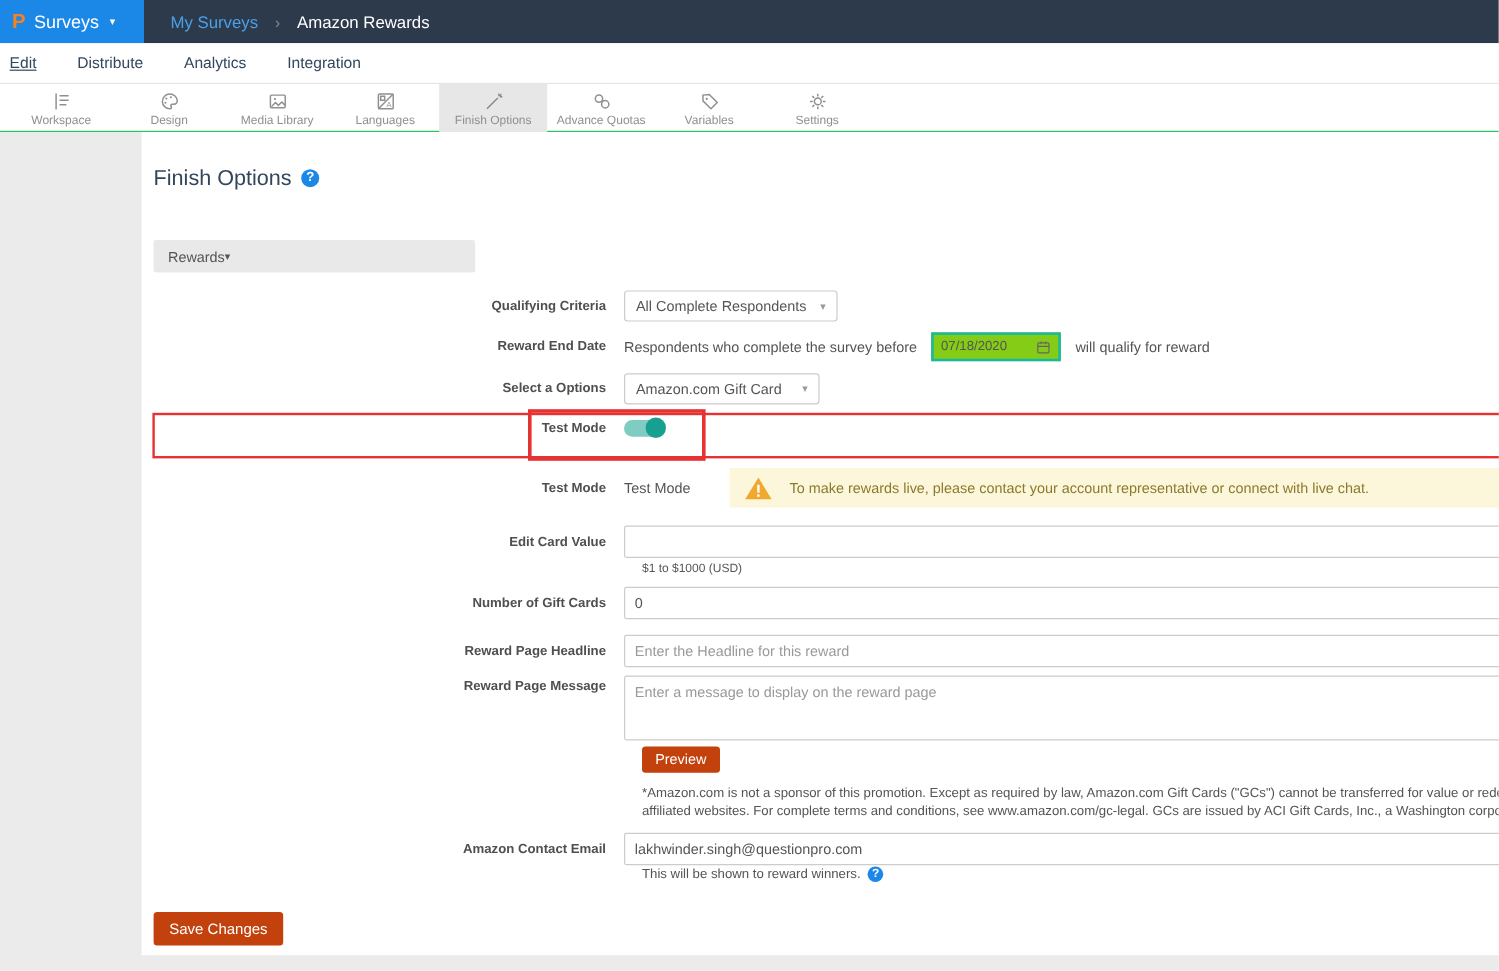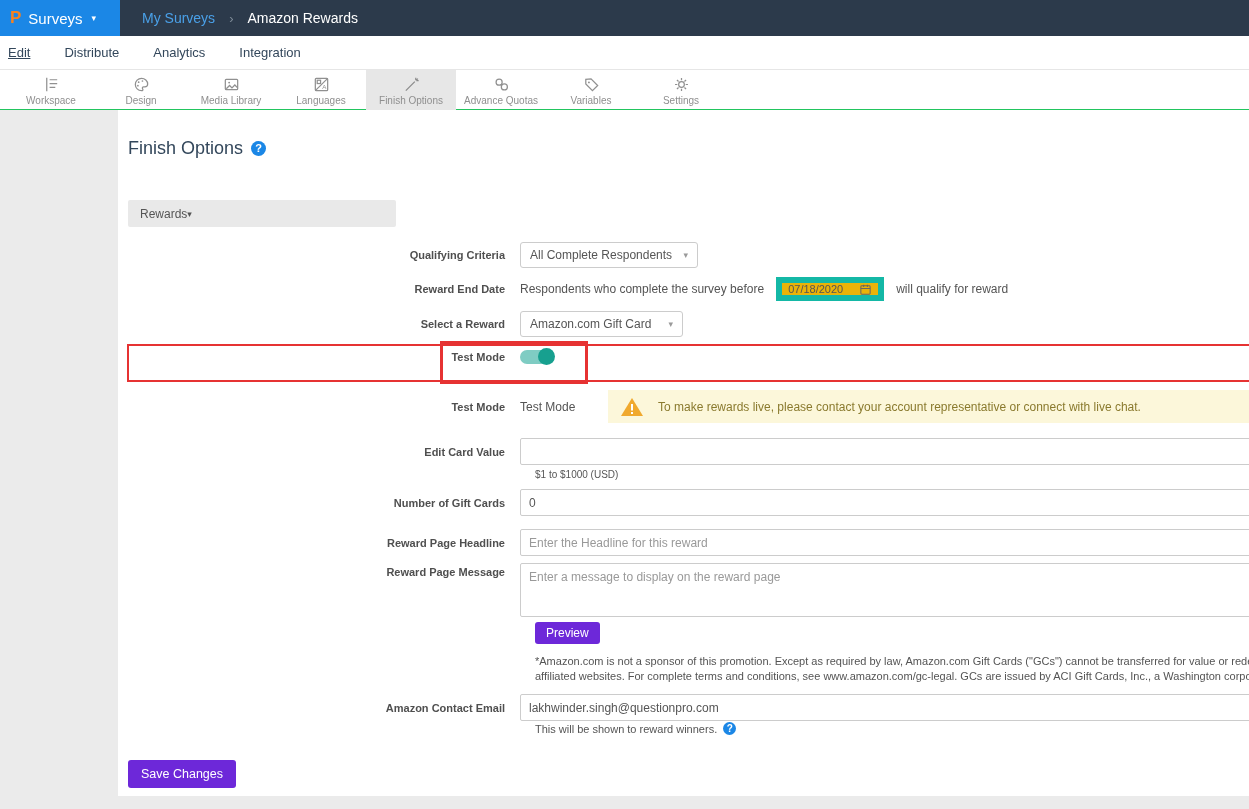--- a/index.html
+++ b/index.html
@@ -39,36 +39,36 @@
   .big-select { position:absolute; left:10px; top:90px; width:268px; height:27px; background:#e9e9e9; border-radius:2px; display:flex; align-items:center; justify-content:flex-start; padding:0 12px; font-size:12px; color:#555; cursor:pointer; }
   .big-select .caret { font-size:9px; color:#555; }
 
   .frow { position:absolute; left:0; right:-4px; display:flex; align-items:center; }
   .frow.top-align { align-items:flex-start; }
   .flabel { width:402px; flex:none; text-align:right; padding-right:15px; font-size:11px; font-weight:bold; color:#4f4f4f; }
   .sel { border:1px solid #ccc; border-radius:3px; background:#fff; height:26px; display:flex; align-items:center; justify-content:space-between; padding:0 9px; font-size:12px; color:#555; cursor:pointer; }
   .sel .caret { color:#9a9a9a; font-size:9px; margin-left:10px; }
 
   .inline-text { font-size:12px; color:#545454; }
-  .date-box { width:108px; height:24px; border:6px solid #14b8a6; background:#eab308; display:flex; align-items:center; justify-content:space-between; padding:0 6px; font-size:11px; color:#555; margin:0 12px; cursor:text; }
+  .date-box { width:108px; height:24px; border:2px solid #14b8a6; background:#84cc16; display:flex; align-items:center; justify-content:space-between; padding:0 6px; font-size:11px; color:#555; margin:0 12px; cursor:text; }
 
   .toggle { position:relative; width:34px; height:14px; border-radius:7px; background:#7fccc3; cursor:pointer; flex:none; }
   .toggle .knob { position:absolute; right:-1px; top:-2px; width:17px; height:17px; border-radius:50%; background:#17a08f; }
 
   .banner { flex:1; background:#fcf7da; height:33px; display:flex; align-items:center; gap:14px; padding:0 10px 0 12px; }
   .banner-text { font-size:12px; color:#8a7a2e; }
 
   input.fld, textarea.fld { flex:1; border:1px solid #ccc; border-radius:2px; font-family:"Liberation Sans",sans-serif; font-size:12px; color:#555; padding:0 8px; height:27px; outline:none; background:#fff; }
   textarea.fld { height:54px; padding:6px 8px; resize:none; }
   ::placeholder { color:#999; opacity:1; }
 
   .hint { position:absolute; left:417px; font-size:10px; color:#555; }
   .hint2 { position:absolute; left:417px; font-size:11px; color:#545454; display:flex; align-items:center; gap:6px; }
 
-  .btn { background:#6d28d9; color:#fff; border:none; border-radius:3px; cursor:pointer; font-family:"Liberation Sans",sans-serif; }
+  .btn { background:#c2410c; color:#fff; border:none; border-radius:3px; cursor:pointer; font-family:"Liberation Sans",sans-serif; }
   .btn.preview { font-size:12px; padding:4px 11px; position:absolute; left:417px; top:512px; }
   .btn.save { font-size:12.5px; padding:7px 13px; position:absolute; left:10px; top:650px; }
 
   .disclaimer { position:absolute; left:417px; top:544px; right:0; font-size:11px; color:#545454; line-height:15px; white-space:nowrap; overflow:hidden; }
 
   
   .red-wide { position:absolute; left:127px; right:-4px; top:344px; height:38px; border:2px solid #e63232; pointer-events:none; z-index:20; }
   .red-tight { position:absolute; left:440px; top:341px; width:148px; height:43px; border:3px solid #e63232; pointer-events:none; z-index:21; }
 
   .warn-tri { flex:none; }
@@ -188,21 +188,21 @@
       <span>07/18/2020</span>
       <svg width="13" height="13" viewBox="0 0 14 14" fill="none" stroke="#666" stroke-width="1.1">
           <rect x="2" y="3" width="10" height="9" rx="1"></rect>
           <path d="M2 6h10M5 1.8v2.4M9 1.8v2.4"></path>
         </svg>
     </div>
     <span class="inline-text">will qualify for reward</span>
   </div>
 
   <div class="frow" style="top:201px;">
-    <div class="flabel">Select a Reward</div>
+    <div class="flabel">Select a Options</div>
     <div class="sel" style="width:163px;">
       <span>Amazon.com Gift Card</span>
       <span class="caret">▾</span>
     </div>
   </div>
 
   <div class="frow" style="top:240px;">
     <div class="flabel">Test Mode</div>
     <div class="toggle">
         <div class="knob"></div>

